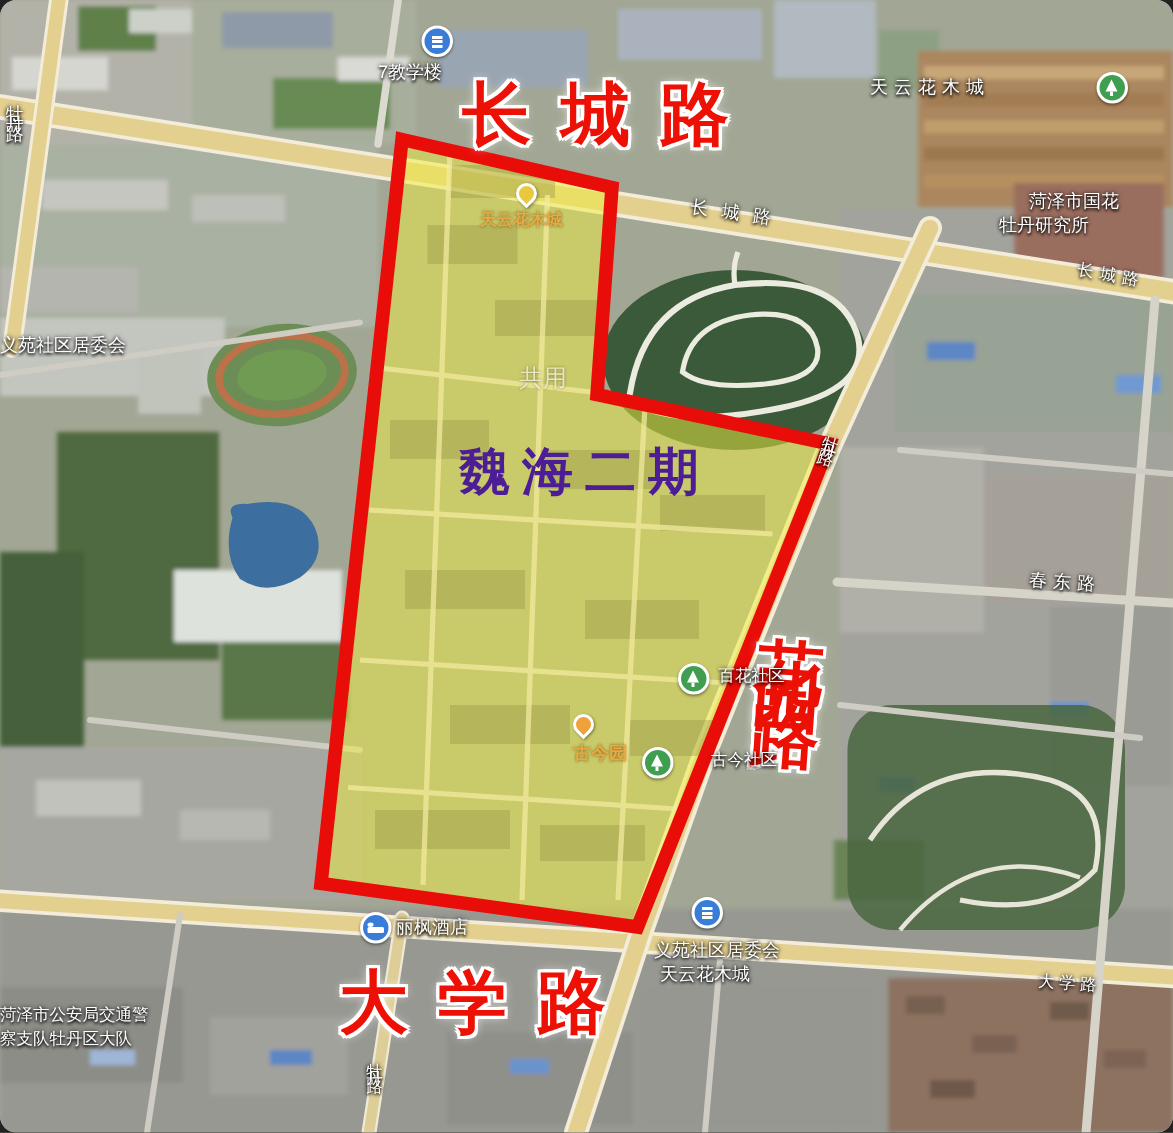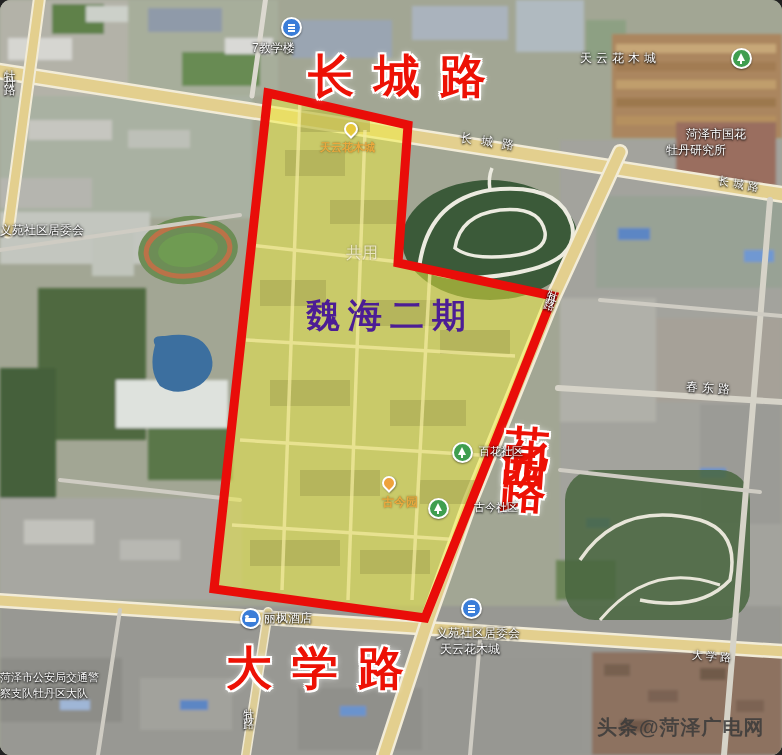--- a/index.html
+++ b/index.html
@@ -234,14 +234,13 @@
   <div class="lbl orangeL" style="left:366px;top:496px;margin-left:16px;">古今园</div>
   <div class="lbl orangeL" style="left:320px;top:141px;font-size:11px;">天云花木城</div>
   <div class="lbl faint" style="left:346px;top:219px;">共用</div>
   <div class="lbl white" style="left:264px;top:612px;">丽枫酒店</div>
   <div class="lbl white" style="left:436px;top:627px;">义苑社区居委会</div>
   <div class="lbl white" style="left:440px;top:643px;">天云花木城</div>
   <div class="lbl white small" style="left:692px;top:650px;letter-spacing:3px;transform:rotate(4deg);">大学路</div>
   <div class="lbl white small" style="left:0px;top:671px;">菏泽市公安局交通警</div>
   <div class="lbl white small" style="left:0px;top:687px;">察支队牡丹区大队</div>
 
-  <div class="lbl wm" style="left:597px;top:716px;">头条@菏泽广电网</div>
 </div>
 
 </body></html>

